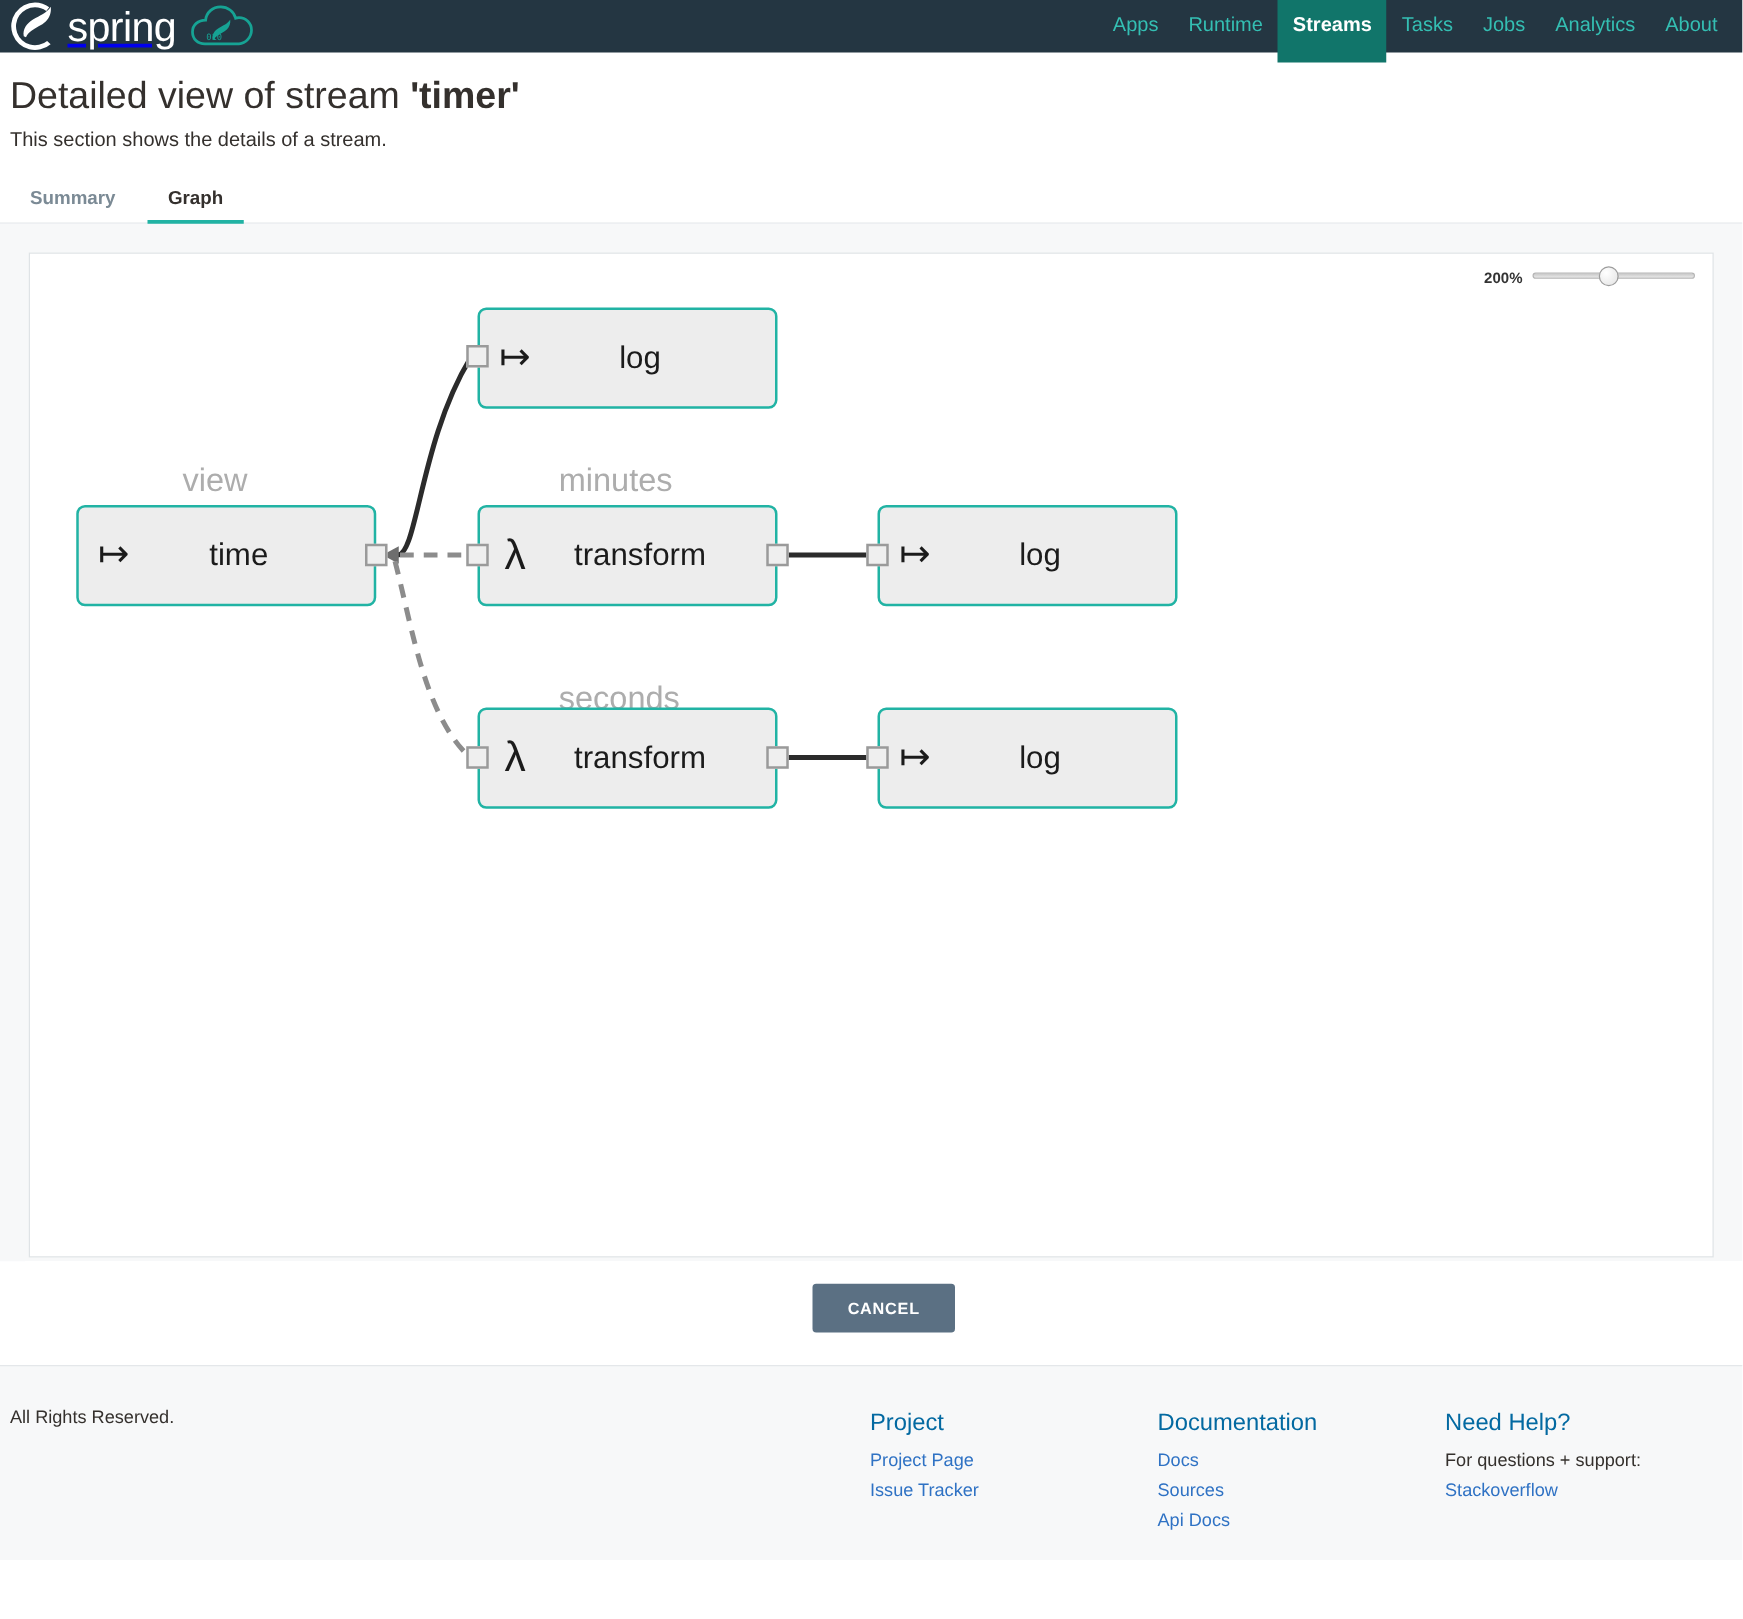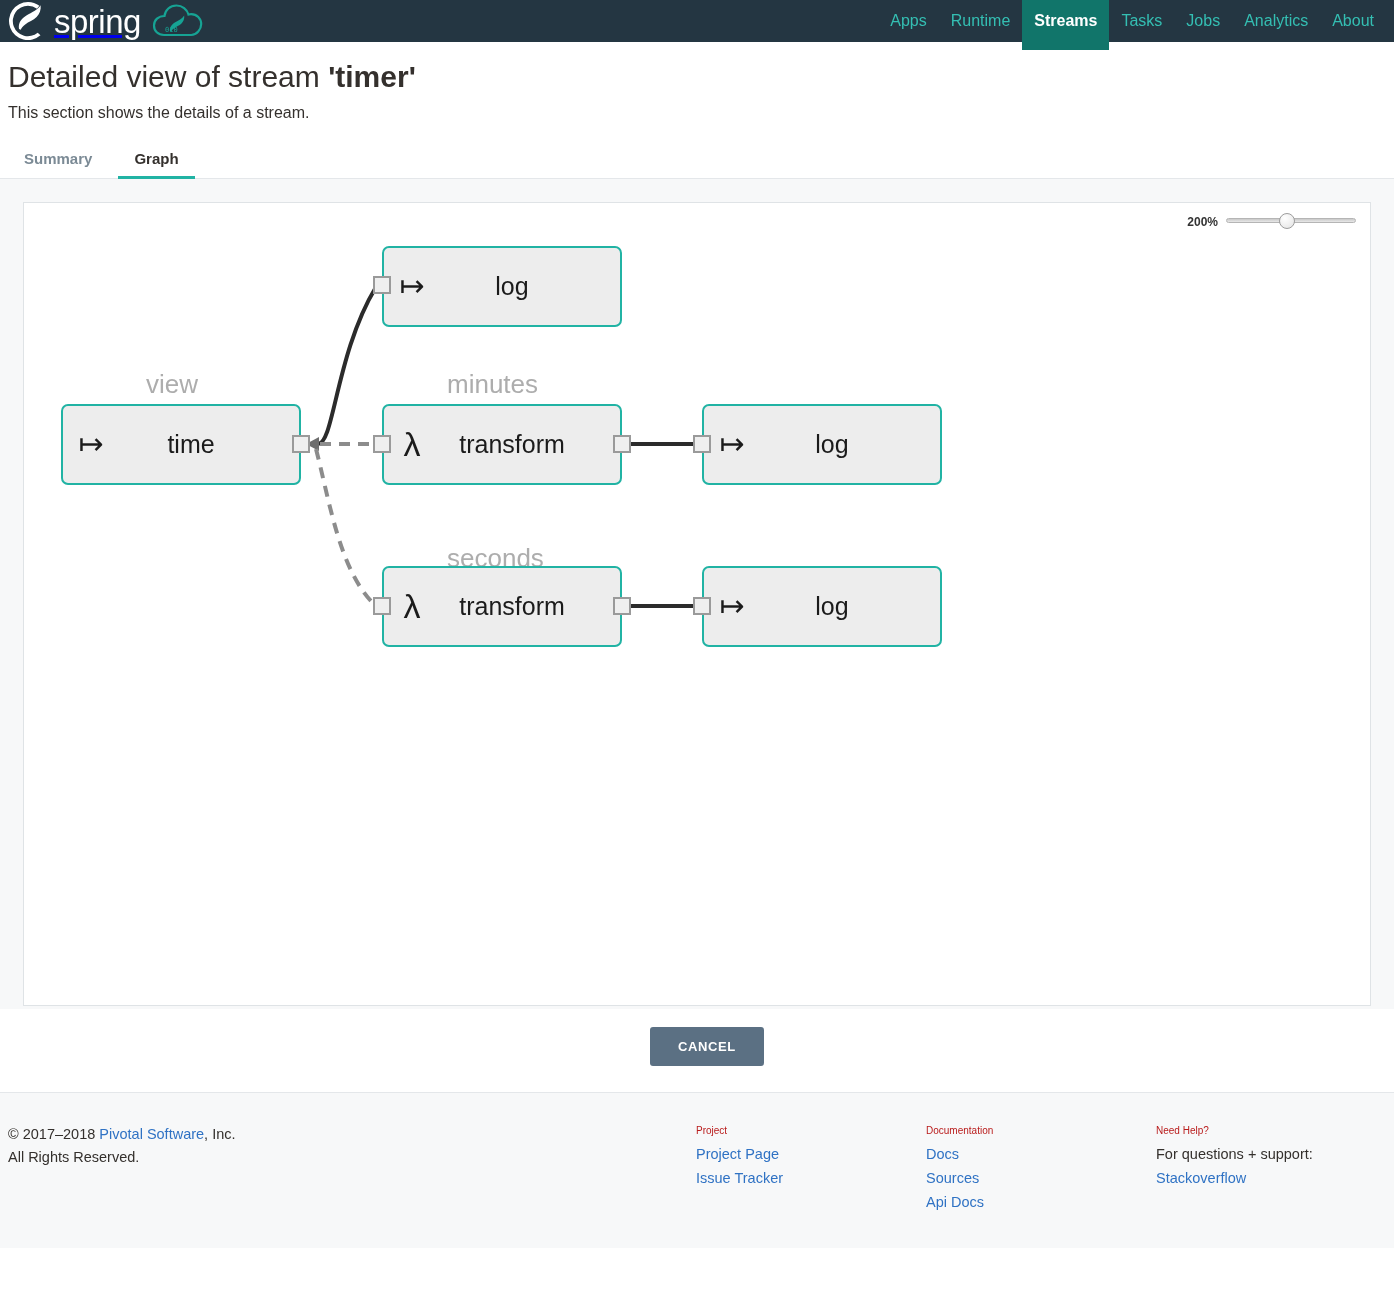--- a/index.html
+++ b/index.html
@@ -90,21 +90,21 @@
     padding:12px 28px; cursor:pointer; font-family:inherit;
   }
 
   
   .footer {
     background:#f7f8f9; border-top:1px solid #e4e7ea;
     height:156px; padding:30px 8px 0 8px; display:flex; gap:0;
   }
   .foot-copy { width:700px; font-size:14.5px; line-height:1.65; color:#34302d; }
   .foot-col { width:234px; font-size:14.5px; line-height:1.65; }
-  .foot-col h4 { margin:0 0 4px 0; font-size:10px; font-weight:400; color:#b91c1c; }
+  .foot-col h4 { margin:0 0 4px 0; font-size:19px; font-weight:400; color:#0369a1; }
   .foot-col a, .foot-copy a { color:#2f72c4; text-decoration:none; display:block; }
   .foot-col span.static { color:#34302d; display:block; }
   .foot-copy a { display:inline; }
 </style>
 </head>
 <body>
 
 <div class="navbar">
   <a class="brand" href="#">
     <span class="brand-leaf">
@@ -210,21 +210,20 @@
 
   </div>
 </div>
 
 <div class="actions">
   <button class="btn-cancel">CANCEL</button>
 </div>
 
 <div class="footer">
   <div class="foot-copy">
-    <div><span>© 2017–2018 </span><a href="#">Pivotal Software</a><span>, Inc.</span></div>
     <div>All Rights Reserved.</div>
   </div>
 
   <div class="foot-col">
     <h4>Project</h4>
     <a href="#">Project Page</a>
     <a href="#">Issue Tracker</a>
   </div>
 
   <div class="foot-col">

